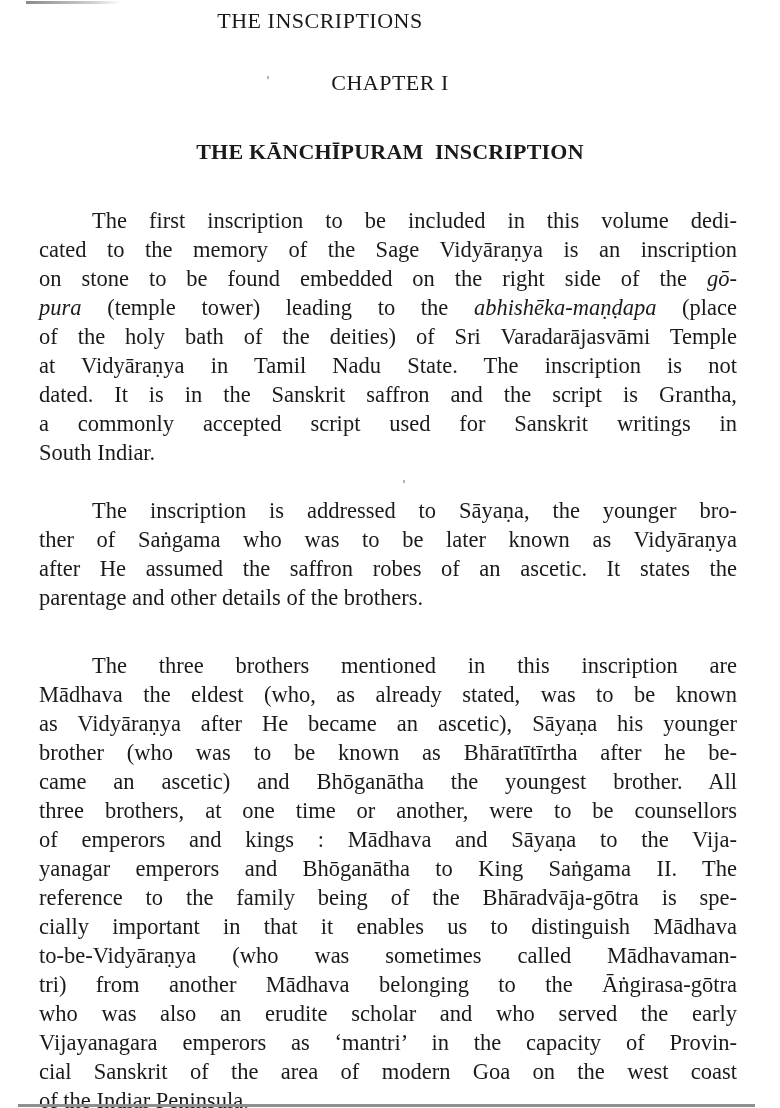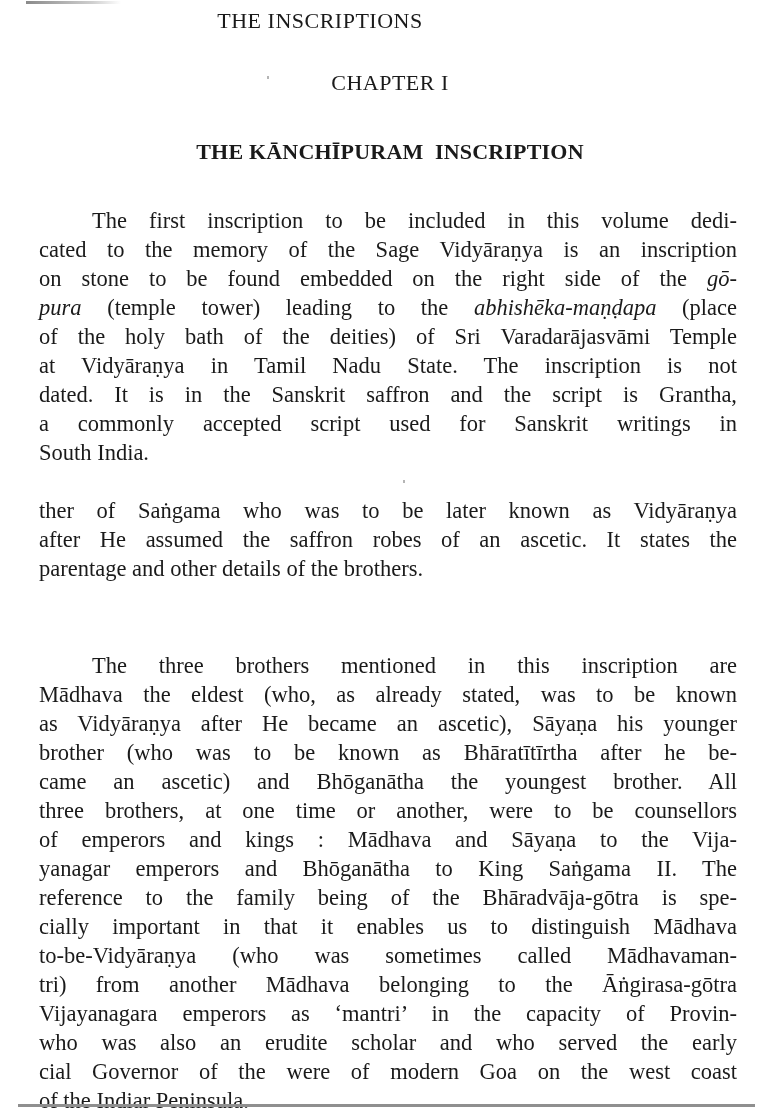--- a/index.html
+++ b/index.html
@@ -119,24 +119,27 @@
     <div class="line">
       <div class="jline" style="white-space: normal;">at Vidyāraṇya in Tamil Nadu State.  The inscription is not</div>
     </div>
     <div class="line">
       <div class="jline" style="white-space: normal;">dated.  It is in the Sanskrit saffron and the script is Grantha,</div>
     </div>
     <div class="line">
       <div class="jline" style="white-space: normal;">a commonly accepted script used for Sanskrit writings in</div>
     </div>
     <div class="line last">
-      <div class="jline last" style="white-space: normal;">South India.</div>
+      <div class="jline last" style="white-space: normal;">South Indiar.</div>
     </div>
   </div>
 <div class="para" style="top:496px;">
+    <div class="line indent">
+      <div class="jline" style="white-space: normal;">The inscription is addressed to Sāyaṇa, the younger bro-</div>
+    </div>
     <div class="line">
       <div class="jline" style="white-space: normal;">ther of Saṅgama who was to be later known as Vidyāraṇya</div>
     </div>
     <div class="line">
       <div class="jline" style="white-space: normal;">after He assumed the saffron robes of an ascetic.  It states the</div>
     </div>
     <div class="line last">
       <div class="jline last" style="white-space: normal;">parentage and other details of the brothers.</div>
     </div>
   </div>
@@ -171,27 +174,27 @@
     <div class="line">
       <div class="jline" style="white-space: normal;">cially important in that it enables us to distinguish Mādhava</div>
     </div>
     <div class="line">
       <div class="jline" style="white-space: normal;">to-be-Vidyāraṇya (who was sometimes called Mādhavaman-</div>
     </div>
     <div class="line">
       <div class="jline" style="white-space: normal;">tri) from another Mādhava belonging to the Āṅgirasa-gōtra</div>
     </div>
     <div class="line">
+      <div class="jline" style="white-space: normal;">who was also an erudite scholar and who served the early</div>
+    </div>
+    <div class="line">
       <div class="jline" style="white-space: normal;">Vijayanagara emperors as ‘mantri’ in the capacity of Provin-</div>
     </div>
     <div class="line">
-      <div class="jline" style="white-space: normal;">who was also an erudite scholar and who served the early</div>
-    </div>
-    <div class="line">
-      <div class="jline" style="white-space: normal;">cial Governor of the were of modern Goa on the west coast</div>
+      <div class="jline" style="white-space: normal;">cial Sanskrit of the area of modern Goa on the west coast</div>
     </div>
     <div class="line last">
       <div class="jline last" style="white-space: normal;">of the Indiar Peninsula.</div>
     </div>
   </div>
 
 <div class="speck" style="left:267px;top:76px;"></div>
 <div class="speck" style="left:403px;top:480px;"></div>
 
 <div class="bottom-rule"></div>

